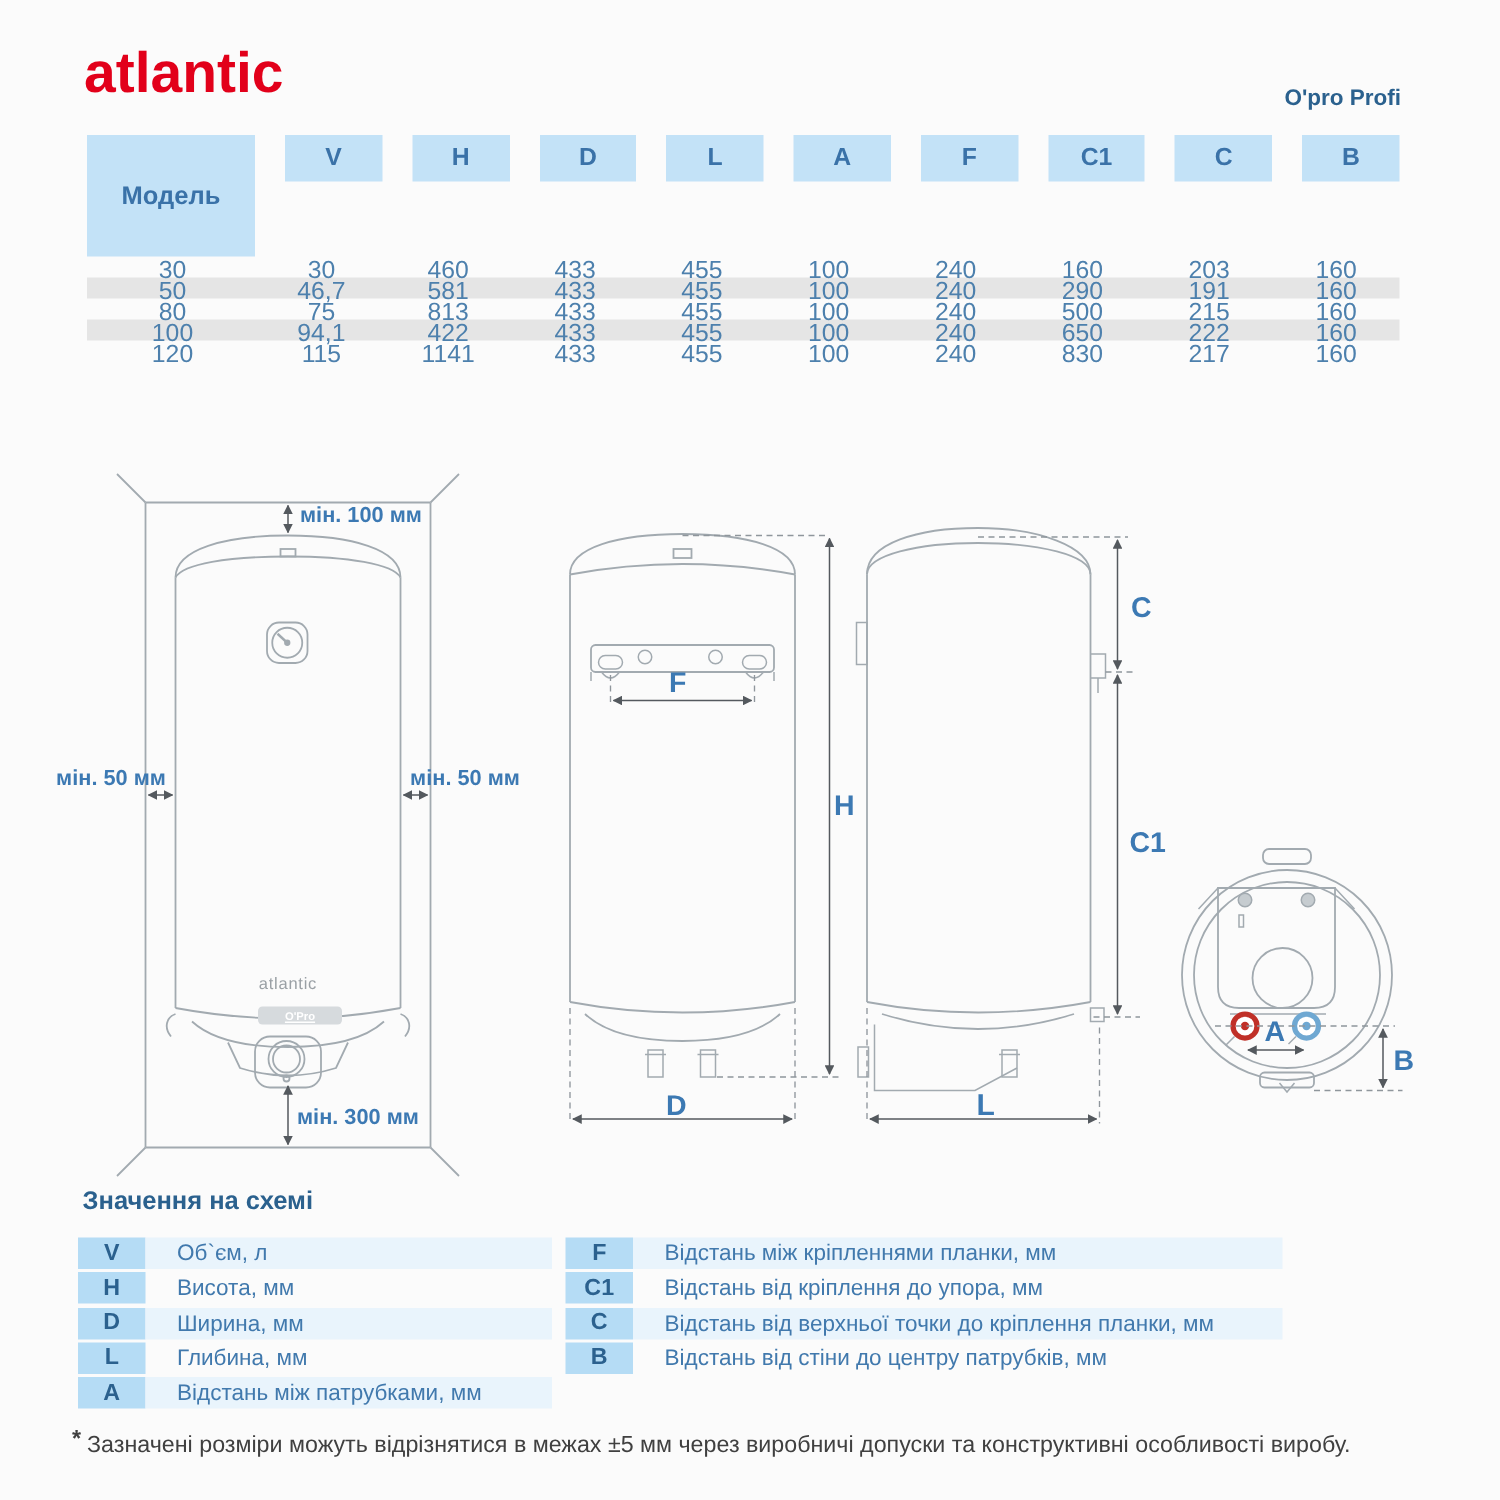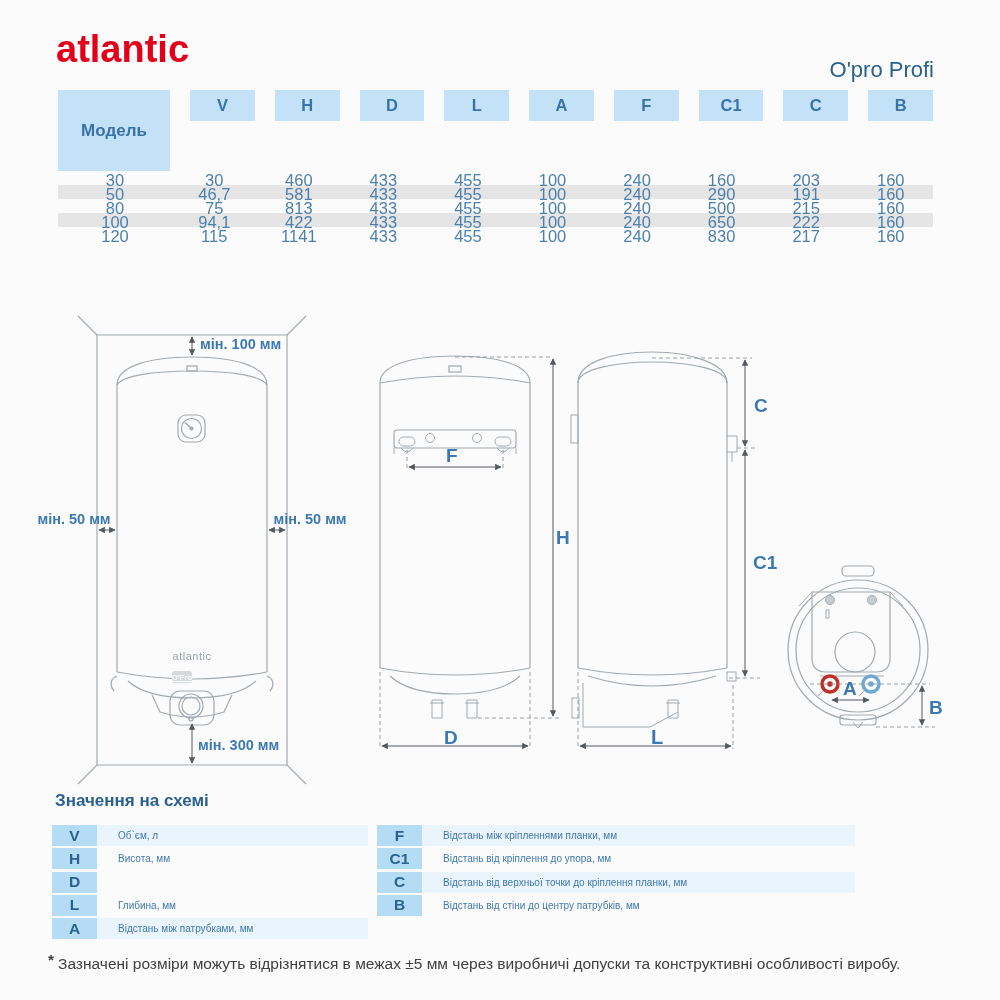--- a/index.html
+++ b/index.html
@@ -1,49 +1,49 @@
 <!DOCTYPE html>
 <html><head>
 <meta charset="utf-8">
 <style>
   html,body{margin:0;padding:0;}
   body{width:1000px;height:1000px;background:#fbfbfb;font-family:"Liberation Sans","DejaVu Sans",sans-serif;position:relative;overflow:hidden;}
   .page{position:absolute;inset:0;}
 
   
   .logo{position:absolute;left:56px;top:28px;font-size:38px;font-weight:700;color:#e2001a;letter-spacing:0px;}
-  .product-line{position:absolute;right:66px;top:57px;font-size:22px;font-weight:400;color:#2b618e;}
+  .product-line{position:absolute;right:66px;top:57px;font-size:15px;font-weight:700;color:#2b618e;}
 
   
   .spec-table{position:absolute;left:58px;top:90px;width:875px;}
   .thead{display:grid;grid-template-columns:112px repeat(9,1fr);grid-template-rows:31px 30px;gap:20px;}
   .hc{background:#c3e2f7;color:#3a72a8;font-weight:700;display:flex;align-items:center;justify-content:center;font-size:16.5px;}
   .hc.model{grid-row:1/3;grid-column:1;font-size:17px;}
   .hc.dims{grid-column:2/11;grid-row:1;}
   .trow{display:grid;grid-template-columns:114px repeat(9,1fr);height:14px;}
   .trow.alt{background:#e5e5e5;}
   .trow:first-of-type{margin-top:2px;}
   .tc{display:flex;align-items:center;justify-content:center;color:#4d80ad;font-size:16.5px;font-weight:500;}
 
   
   .drawing-wrap{position:absolute;left:0;top:310px;width:1000px;height:480px;}
   svg{display:block;}
   .dim-letter{position:absolute;color:#3c79b3;font-weight:700;font-size:19px;}
   .dim-min{position:absolute;color:#3c79b3;font-weight:700;font-size:14.5px;white-space:nowrap;}
   .unit-brand{position:absolute;left:152px;top:650px;width:80px;text-align:center;color:#9aa0a5;font-size:11px;font-weight:500;letter-spacing:0.5px;}
-  .unit-badge{position:absolute;left:172px;top:671px;width:20px;height:12px;background:#d6dadd;border-radius:3px;color:#ffffff;font-size:7.5px;font-weight:700;display:flex;align-items:center;justify-content:center;text-decoration:underline;}
+  .unit-badge{position:absolute;left:172px;top:671px;width:56px;height:12px;background:#d6dadd;border-radius:3px;color:#ffffff;font-size:7.5px;font-weight:700;display:flex;align-items:center;justify-content:center;text-decoration:underline;}
 
   
   .legend-title{position:absolute;left:55px;top:791px;font-size:17px;font-weight:700;color:#2b618e;}
   .legend{position:absolute;top:825px;}
   .legend.left{left:52px;width:316px;}
   .legend.right{left:377px;width:478px;}
   .lrow{display:flex;height:21px;margin-bottom:2.3px;}
   .lrow .key{width:45px;background:#b5dcf5;color:#2b618e;font-weight:700;font-size:15.5px;display:flex;align-items:center;justify-content:center;flex:none;}
-  .lrow .txt{flex:1;display:flex;align-items:center;padding-left:21px;color:#4179ad;font-size:10px;}
+  .lrow .txt{flex:1;display:flex;align-items:center;padding-left:21px;color:#4179ad;font-size:15px;}
   .lrow.alt .txt{background:#e9f4fc;}
 
   
   .footnote{position:absolute;left:48px;top:951px;width:900px;color:#404040;font-size:15.5px;}
   .footnote .mark{font-weight:700;vertical-align:4px;margin-right:4px;}
 </style>
 </head>
 <body>
 
 <div class="page">
@@ -278,20 +278,21 @@
     <div class="lrow alt">
       <div class="key">V</div>
       <div class="txt">Об`єм, л</div>
     </div>
     <div class="lrow">
       <div class="key">H</div>
       <div class="txt">Висота, мм</div>
     </div>
     <div class="lrow alt">
       <div class="key">D</div>
+      <div class="txt">Ширина, мм</div>
     </div>
     <div class="lrow">
       <div class="key">L</div>
       <div class="txt">Глибина, мм</div>
     </div>
     <div class="lrow alt">
       <div class="key">A</div>
       <div class="txt">Відстань між патрубками, мм</div>
     </div>
   </div>

